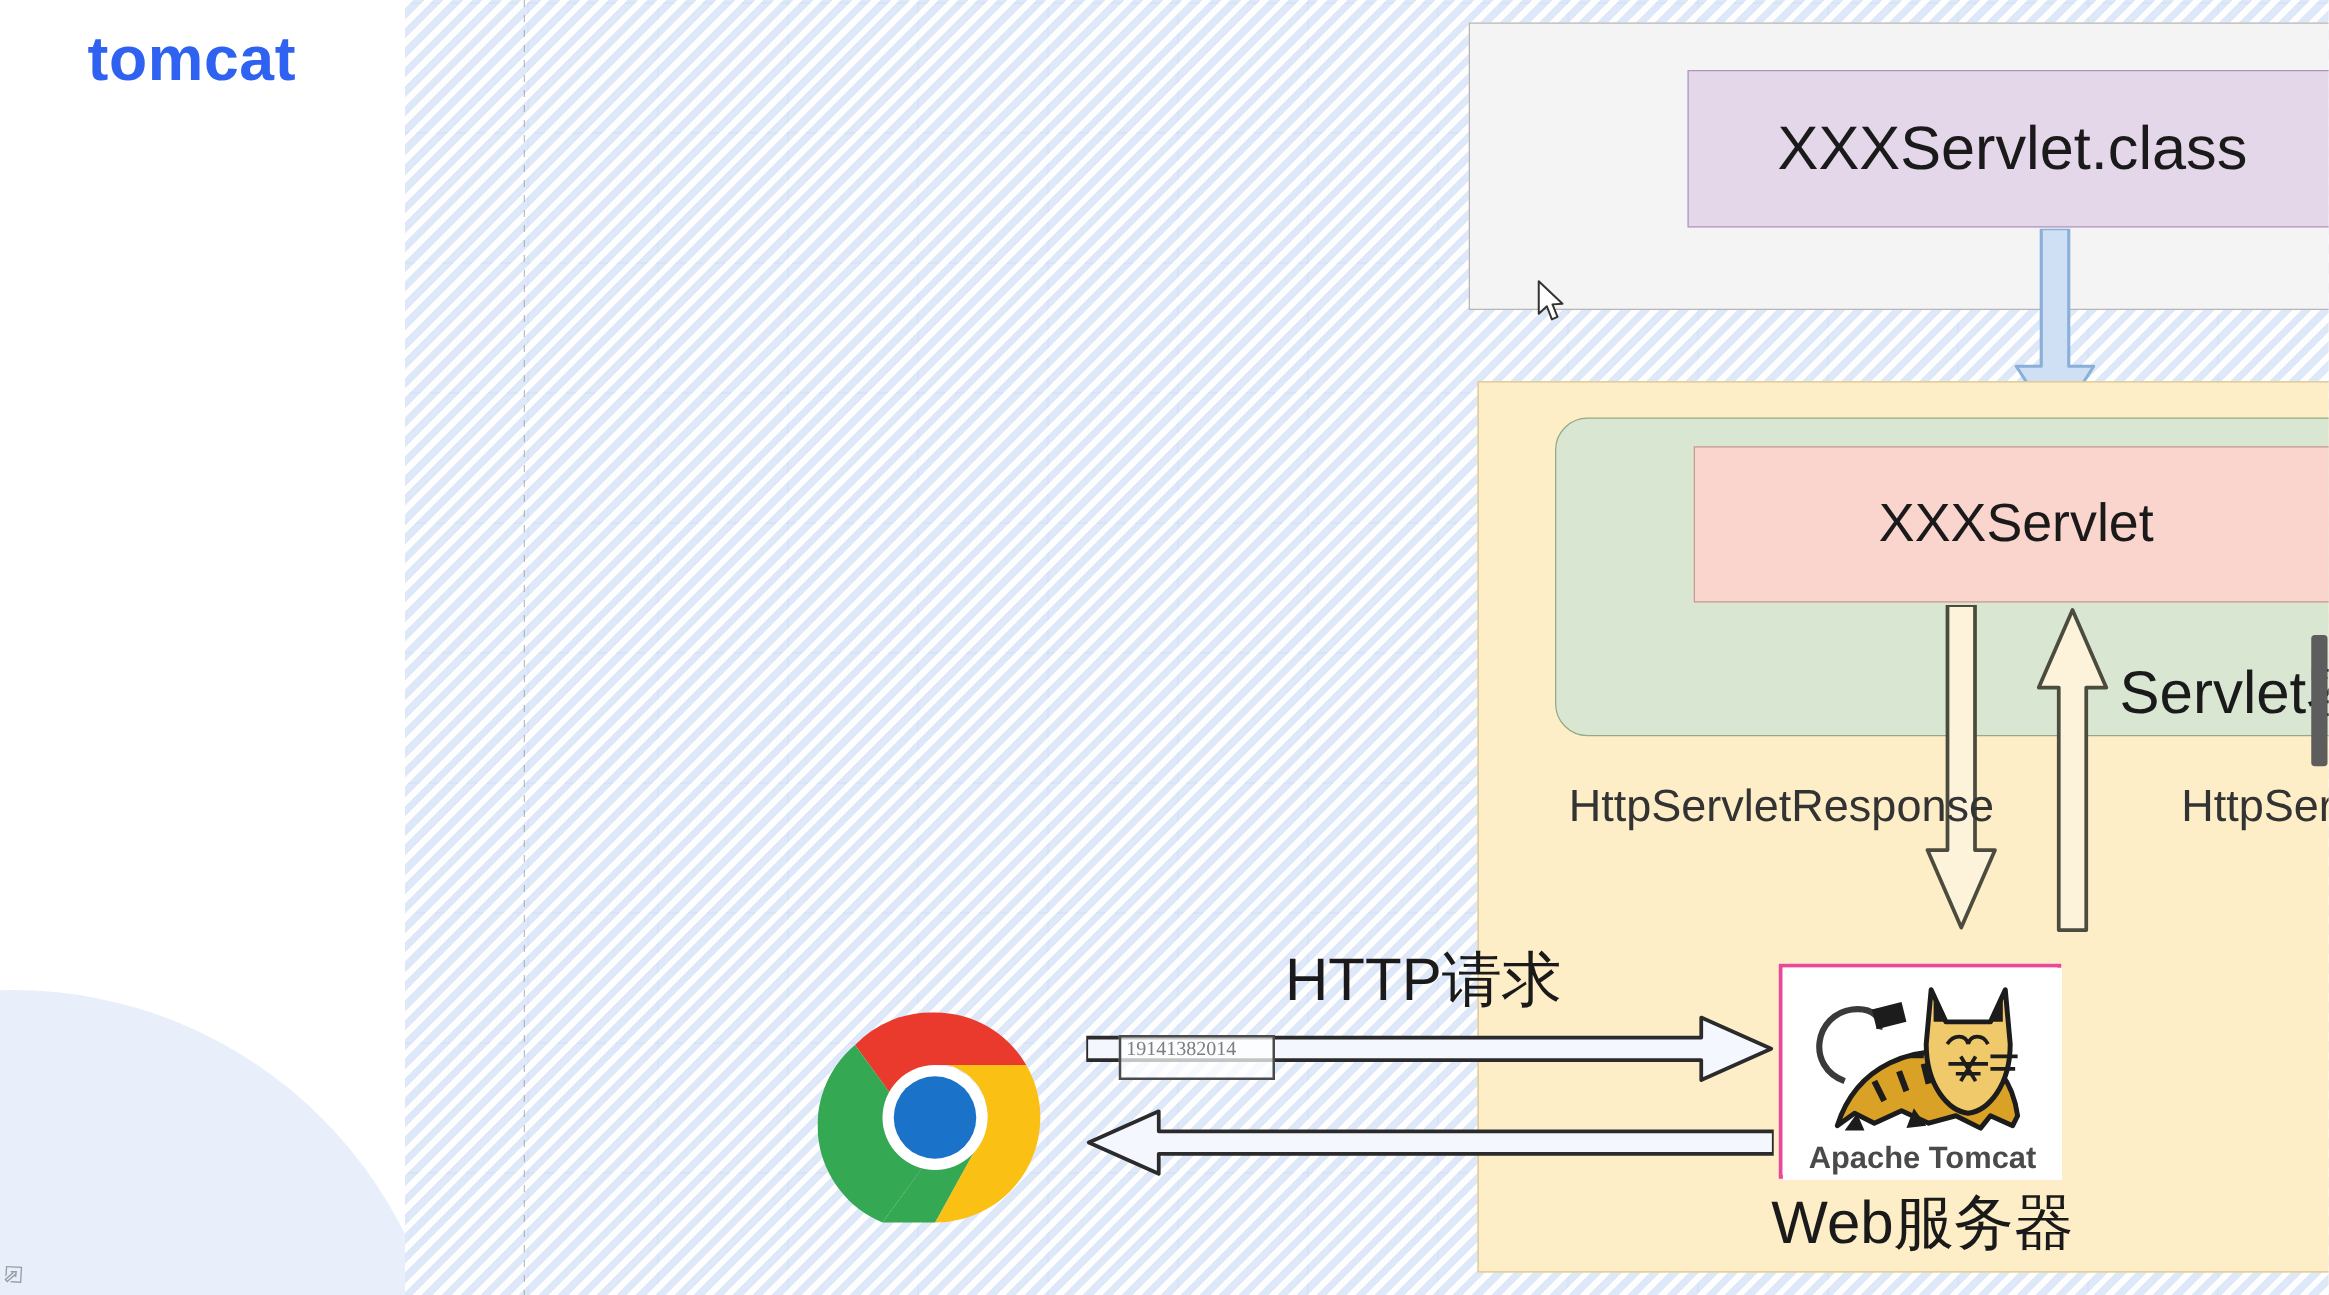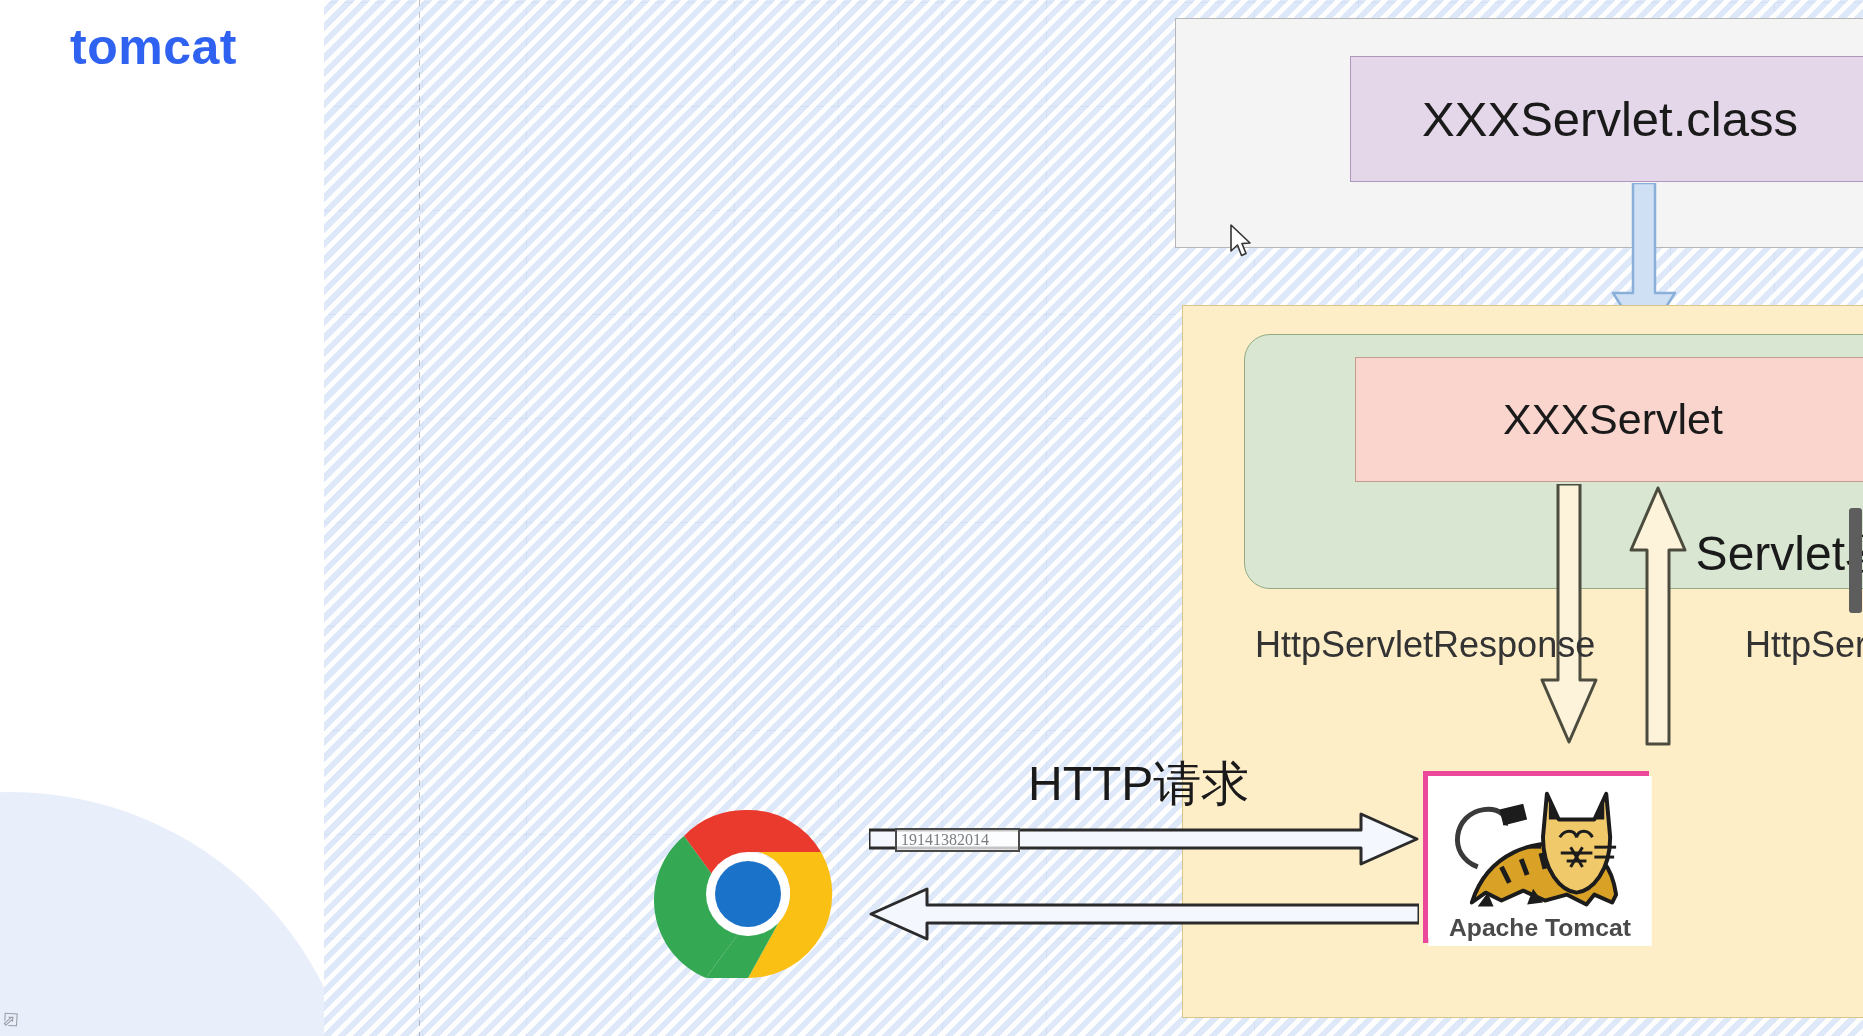--- a/index.html
+++ b/index.html
@@ -163,21 +163,21 @@
     font-size: 36px; color: #333;
     white-space: nowrap;
   }
 
   
   #tomcat-logo {
     position: absolute;
     left: 240px; top: 465px;
     width: 226px; height: 172px;
     background: #ffffff;
-    border: 5px solid #ec4899;
+    border: 3px solid #ec4899;
     box-sizing: border-box;
   }
   #webserver-label {
     position: absolute;
     left: 185px; top: 640px;
     font-size: 48px; color: #1a1a1a;
     white-space: nowrap;
     width: 340px; text-align: center;
   }
 
@@ -212,21 +212,21 @@
     font-size: 48px; color: #1a1a1a; white-space: nowrap; margin-left: 16px;
   }
   #http-res-label {
     position: absolute;
     left: 688px; top: 942px;
     font-size: 48px; color: #1a1a1a; white-space: nowrap;
   }
   #watermark-box {
     position: absolute;
     left: 571px; top: 828px;
-    width: 125px; height: 24px;
+    width: 125px; height: 36px;
     border: 2px solid #4a4a4a;
     background: rgba(255,255,255,.72);
     box-sizing: border-box;
     font-size: 16px;
     color: #7d7d7d;
     line-height: 20px;
     padding-left: 4px;
     font-family: "Liberation Serif", serif;
     overflow: hidden;
   }
@@ -333,20 +333,21 @@
             <path d="M144 72 L156 92"></path>
             <path d="M156 72 L144 92"></path>
             <path d="M168 72 L190 72"></path>
             <path d="M168 82 L188 82"></path>
             <path d="M114 72 L100 72"></path>
           </g>
           <text x="113" y="162" font-family="'Liberation Sans',sans-serif" font-size="25" font-weight="bold" fill="#4a4a4a" text-anchor="middle">Apache Tomcat</text>
         </svg>
       </div>
 
+      <div id="webserver-label">Web服务器</div>
     </div>
 
     <svg id="chrome-logo" viewBox="0 0 188 188">
       <g>
         <path d="M94 10 A84 84 0 0 1 167 52 L104 52 A42 42 0 0 0 62 80 L30 36 A84 84 0 0 1 94 10 Z" fill="#ea3a2d"></path>
         <path d="M30 36 L62 80 A42 42 0 0 0 84 134 L52 178 A84 84 0 0 1 30 36 Z" fill="#34a853"></path>
         <path d="M167 52 A84 84 0 0 1 94 178 L126 120 A42 42 0 0 0 104 52 Z" fill="#fbc014"></path>
         <path d="M52 178 L84 134 A42 42 0 0 0 126 120 L94 178 Z" fill="#34a853"></path>
         <circle cx="94" cy="94" r="42" fill="#ffffff"></circle>
         <circle cx="94" cy="94" r="33" fill="#1a73c8"></circle>

